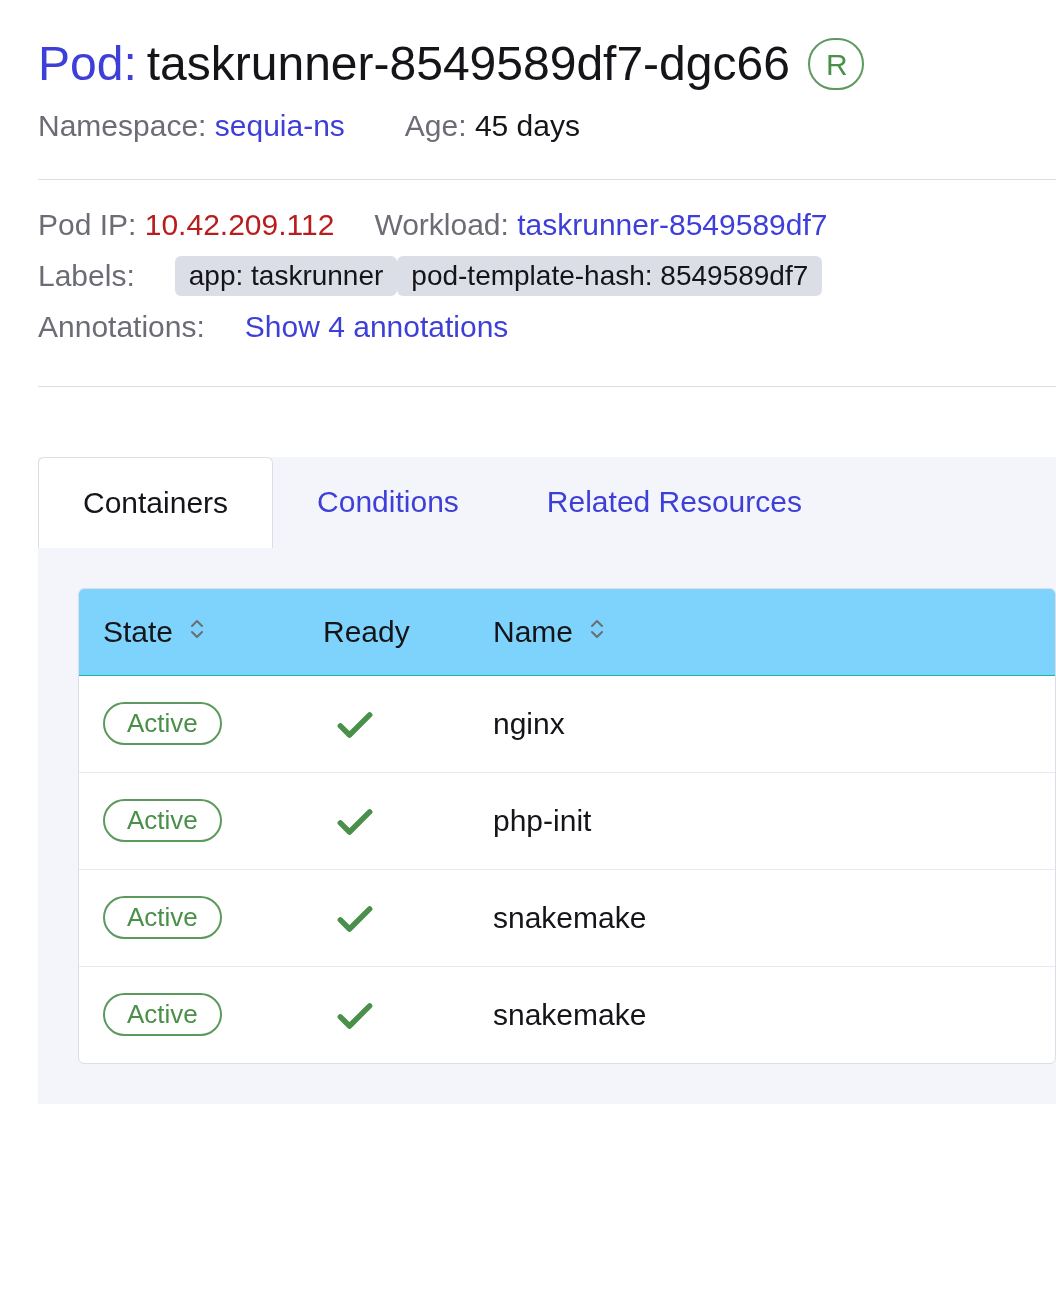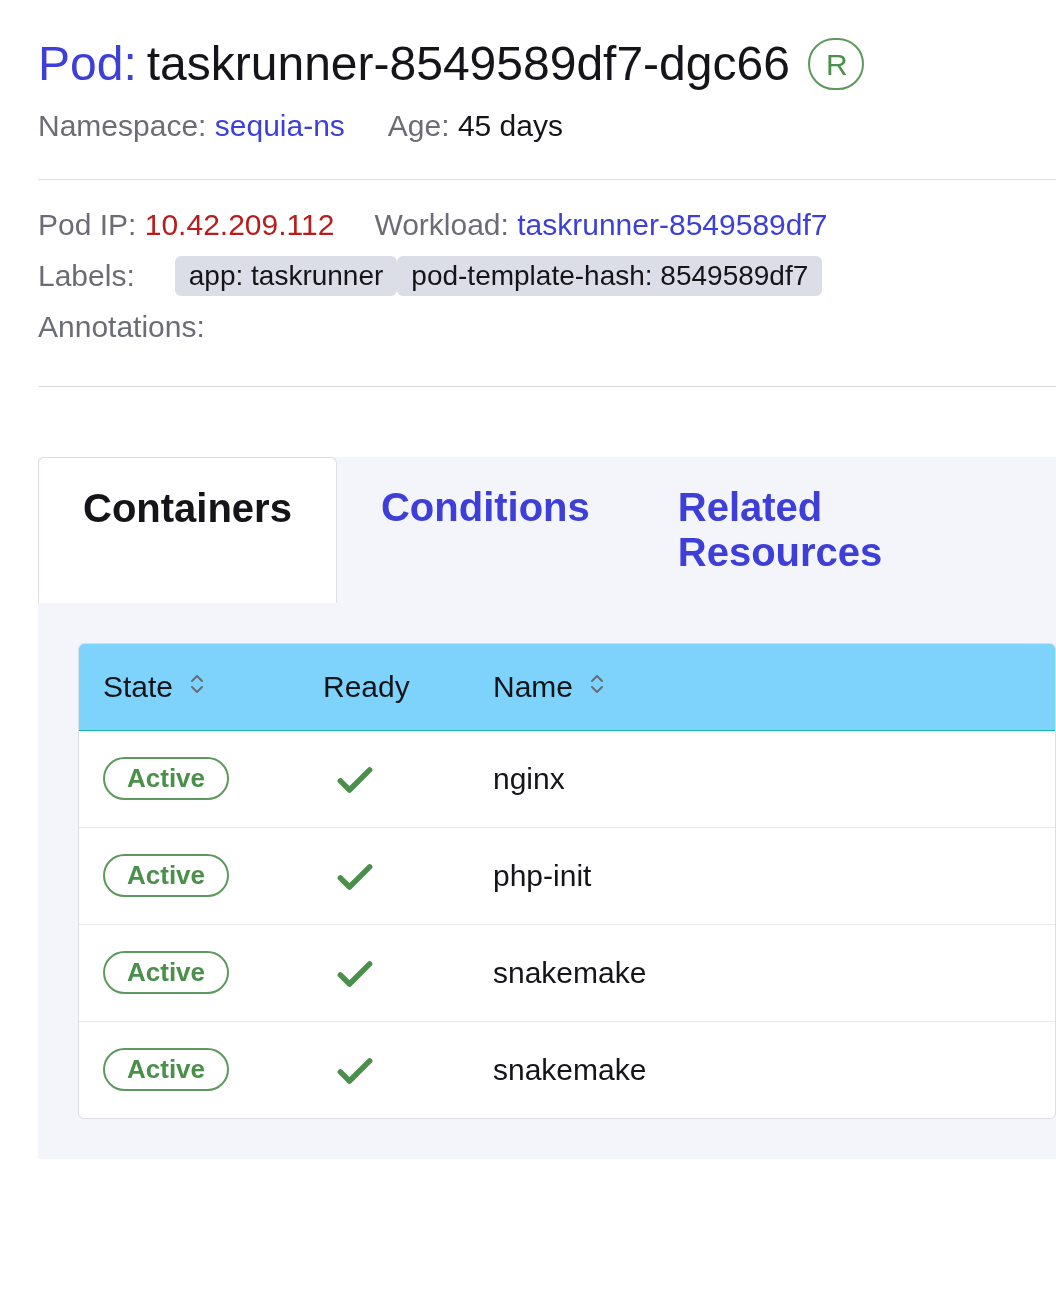--- a/index.html
+++ b/index.html
@@ -41,21 +41,21 @@
     height: 52px;
     min-width: 52px;
     padding: 0 14px 0 16px;
     margin-left: 18px;
     font-size: 30px;
     font-weight: 500;
   }
   
   .meta-line {
     display: flex;
-    gap: 43px;
+    gap: 60px;
     font-size: 30px;
     color: #6c6c76;
     margin-bottom: 36px;
   }
   .meta-value { color: #141419; }
   .meta-link { color: #3d3fd8; cursor: pointer; }
   hr.sep {
     border: none;
     border-top: 1px solid #dcdee7;
     margin: 0;
@@ -86,22 +86,22 @@
     font-size: 28px;
   }
   
   .tabs-area {
     margin-top: 70px;
     background: #f4f5fa;
     padding-bottom: 40px;
   }
   .tabs {
     display: flex;
-    font-size: 40px;
-    font-weight: 700;
+    font-size: 30px;
+    font-weight: 400;
   }
   .tab {
     padding: 28px 44px;
     cursor: pointer;
     color: #3d3fd8;
   }
   .tab.active {
     background: #fff;
     color: #141419;
     border: 1px solid #dcdee7;
@@ -144,21 +144,20 @@
     top: -2px;
   }
   .sort-icon svg { display: block; }
   .state-pill {
     display: inline-block;
     border: 2px solid #5d995d;
     color: #4a8f4a;
     border-radius: 999px;
     padding: 4px 22px;
     font-size: 26px;
-    font-weight: bold;
   }
   .check {
     color: #4a8f4a;
   }
   .check svg { width: 44px; height: 44px; display:block; }
   th.col-state, td.col-state { width: 220px; }
   th.col-ready, td.col-ready { width: 170px; text-align: left; }
   td.col-ready { padding-left: 34px; }
   th.col-name, td.col-name { }
 </style>
@@ -199,20 +198,21 @@
     </div>
     <div class="det-row">
       <span class="det-label">Labels:</span>
       <span class="chips">
         <span class="chip">app: taskrunner</span>
         <span class="chip">pod-template-hash: 8549589df7</span>
       </span>
     </div>
     <div class="det-row">
       <span class="det-label">Annotations:</span>
+      <span class="det-link">Show 4 annotations</span>
     </div>
   </div>
 
   <hr class="sep">
 
   <div class="tabs-area">
     <div class="tabs">
       <div class="tab active">Containers</div>
       <div class="tab">Conditions</div>
       <div class="tab">Related Resources</div>

